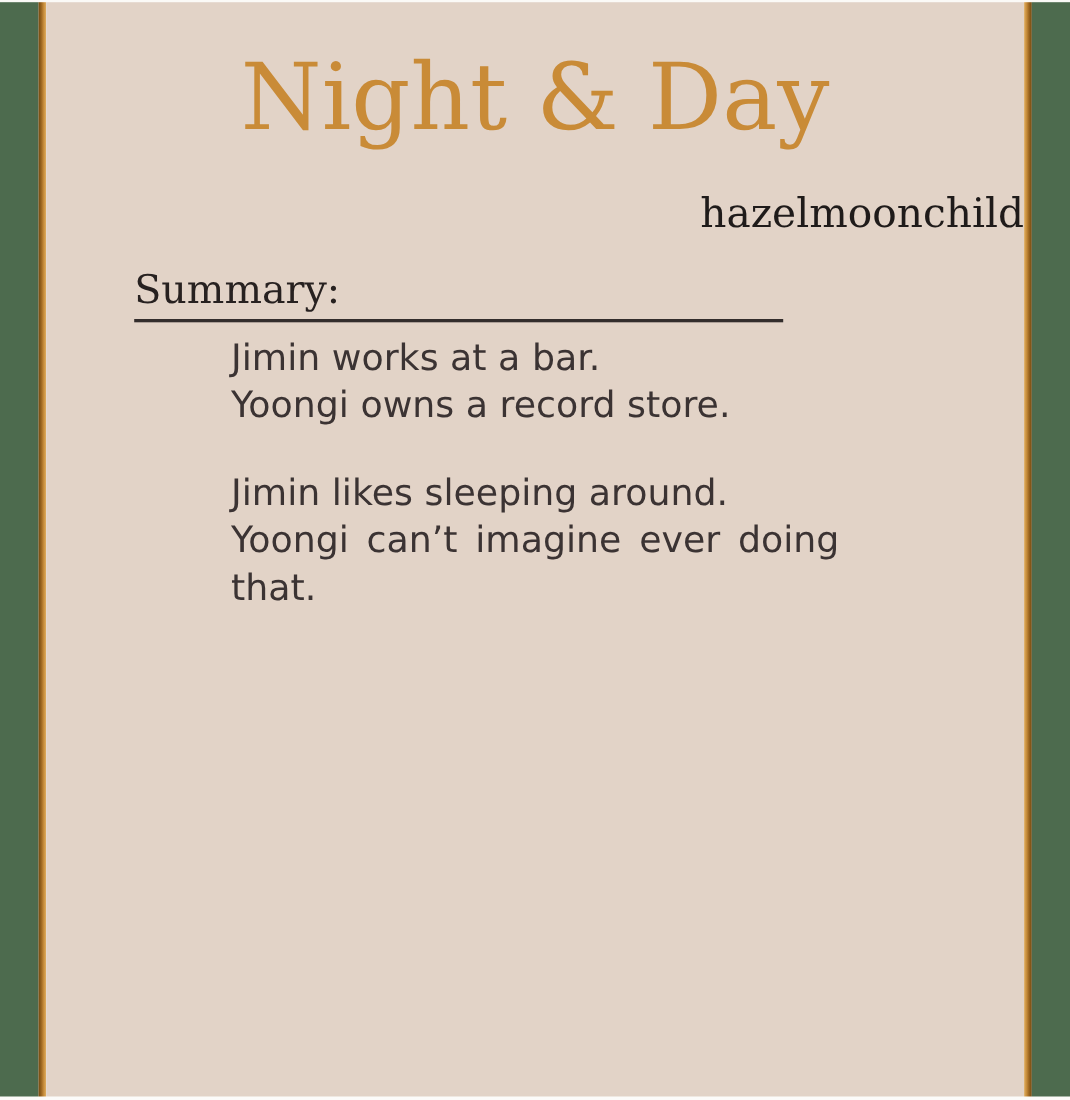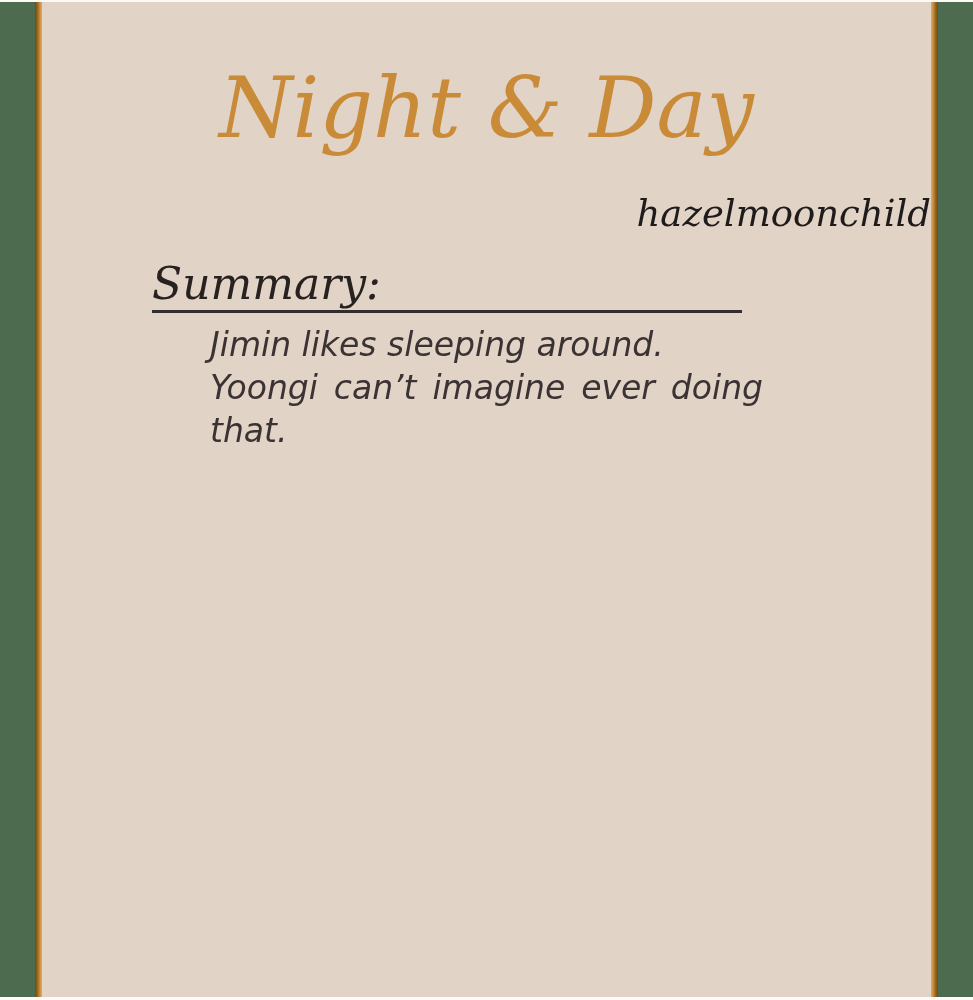--- a/index.html
+++ b/index.html
@@ -48,46 +48,45 @@
   }
   .gold-line.left {
     background: linear-gradient(to right, #70490f 0%, #9a641f 35%, #c98f3d 70%, #dfae62 100%);
   }
   .gold-line.right {
     background: linear-gradient(to left, #70490f 0%, #9a641f 35%, #c98f3d 70%, #dfae62 100%);
   }
   .content {
     flex: 1 1 auto;
     background: var(--background, #e2d3c7);
-    padding-top: 56px;
-    font-style: italic;
+    padding-top: 36px;
   }
   .title {
     margin: 0;
     font-family: "DejaVu Serif", "Liberation Serif", serif;
     font-weight: normal;
     font-size: 84px;
     line-height: 100px;
     text-align: center;
     color: var(--title-gold, #c98b37);
   }
   .author {
     margin-top: 34px;
     font-family: "DejaVu Serif", "Liberation Serif", serif;
     font-size: 37px;
     line-height: 44px;
     text-align: right;
     color: #1f1b1a;
   }
   .summary-heading {
-    margin: 22px 0 0 110px;
+    margin: 22px 0 0 80px;
     width: 590px;
     font-family: "DejaVu Serif", "Liberation Serif", serif;
     font-weight: normal;
-    font-size: 44px;
+    font-size: 36px;
     line-height: 52px;
     color: var(--heading-text, #272120);
     border-bottom: 3px solid #332d2c;
   }
   .summary-body {
     margin: 10px 0 0 168px;
     width: 553px;
     font-size: 33px;
     line-height: 43px;
     text-align: justify;
@@ -110,20 +109,24 @@
 
     <div class="content">
       <h1 class="title">Night &amp; Day</h1>
 
       <div class="author">hazelmoonchild</div>
 
       <h2 class="summary-heading">Summary:</h2>
 
       <div class="summary-body">
         <p>
+          <span>Jimin works at a bar.</span><br>
+          <span>Yoongi owns a record store.</span>
+        </p>
+        <p>
           <span>Jimin likes sleeping around.</span><br>
           <span>Yoongi can’t imagine ever doing that.</span>
         </p>
       </div>
     </div>
 
     <div class="gold-line right"></div>
     <div class="band"></div>
   </div>
 

